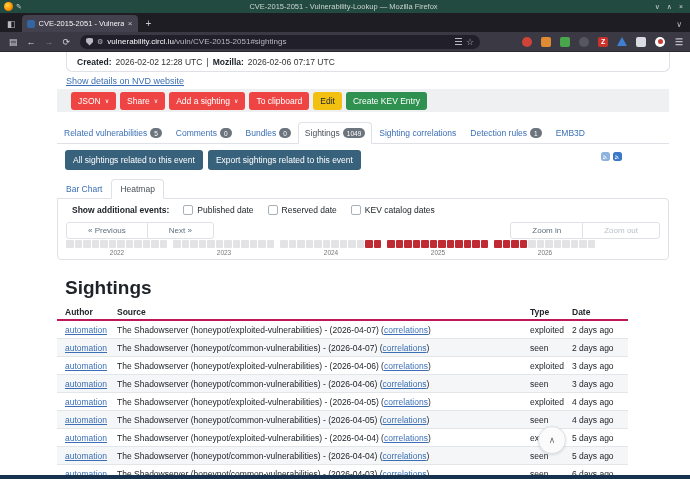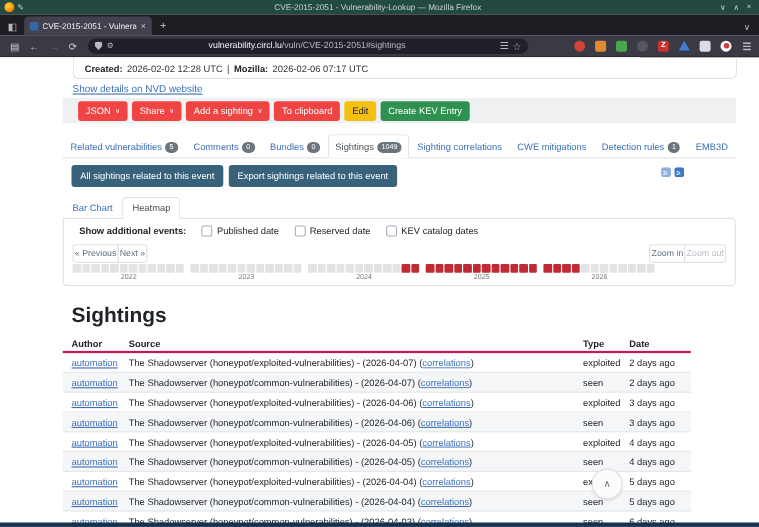--- a/index.html
+++ b/index.html
@@ -30,21 +30,21 @@
 
   .navbar{position:absolute;left:0;top:32px;width:690px;height:20px;background:#3b3a44;
     display:flex;align-items:center;border-bottom:1px solid #2a2931;box-sizing:border-box;}
   .nav-btn{color:#d3d3da;font-size:9px;margin-left:9px;}
   .nav-btn.dim{color:#77767e;}
   .urlbar{margin-left:10px;width:400px;height:14px;background:#211f29;border-radius:7px;
     display:flex;align-items:center;padding:0 6px;box-sizing:border-box;gap:4px;}
   .shield-icon{width:7px;height:8px;background:#b9b9c2;
     clip-path:polygon(50% 0,100% 15%,100% 55%,50% 100%,0 55%,0 15%);flex:0 0 auto;}
   .perm-icon{color:#b9b9c2;font-size:7px;flex:0 0 auto;}
-  .url{flex:1;font-size:8px;color:#b7b7bf;white-space:nowrap;overflow:hidden;text-align:center;}
+  .url{flex:1;font-size:8px;color:#b7b7bf;white-space:nowrap;overflow:hidden;}
   .url .domain{color:#f6f6f9;}
   .reader-icon{width:7px;height:7px;flex:0 0 auto;
     background:repeating-linear-gradient(#b9b9c2 0 1px,transparent 1px 3px);}
   .star{color:#b9b9c2;font-size:9px;flex:0 0 auto;}
   .extensions{display:flex;align-items:center;gap:9px;margin-left:42px;}
   .ext{width:10px;height:10px;border-radius:2px;display:flex;align-items:center;
     justify-content:center;font-size:7px;font-weight:bold;}
   .ext-tri{width:0;height:0;border-left:5px solid transparent;border-right:5px solid transparent;
     border-bottom:9px solid #3f7fd1;}
   .ext-dot-inner{width:5px;height:5px;border-radius:50%;}
@@ -87,21 +87,21 @@
     border-radius:4px 4px 0 0;margin-bottom:-1px;z-index:2;}
   .ctab.active{background:#fff;border-color:#dee2e6 #dee2e6 #fff;color:#495057;}
   .chart-card{top:146px;height:62px;border:1px solid #dee2e6;border-radius:0 4px 4px 4px;
     background:#fff;}
   .events-row{position:absolute;left:14px;top:6px;display:flex;align-items:center;gap:14px;
     font-size:8.5px;color:#212529;}
   .events-row b{font-weight:bold;}
   .check{display:flex;align-items:center;gap:4px;}
   .cb{width:8px;height:8px;border:1px solid #a8b0b8;border-radius:2px;background:#fff;display:inline-block;}
   .pager{position:absolute;left:8px;top:23px;display:flex;}
-  .pg{border:1px solid #dee2e6;padding:3px 1px;font-size:8px;color:#5f6f7e;background:#fff;
+  .pg{border:1px solid #dee2e6;padding:3px 21px;font-size:8px;color:#5f6f7e;background:#fff;
     margin-left:-1px;}
   .pg:first-child{border-radius:3px 0 0 3px;margin-left:0;}
   .pg:last-child{border-radius:0 3px 3px 0;}
   .zoomer{position:absolute;right:8px;top:23px;display:flex;}
   .pg.dim{color:#b9c0c7;}
   .heatmap{position:absolute;left:8px;top:41px;display:flex;}
   .hm-group{margin-right:5px;}
   .hm-cells{display:flex;}
   .hm-cell{width:7.5px;height:7.5px;margin-right:1px;background:#e3e3e5;border-radius:1px;}
   .hm-cell.red{background:#c02a33;}
@@ -203,21 +203,20 @@
         <span class="btn btn-warning">Edit</span>
         <span class="btn btn-success">Create KEV Entry</span>
       </div>
 
     <div class="blk tabs-row" id="page-tabs">
         <span class="ptab">Related vulnerabilities<span class="badge">5</span></span>
         <span class="ptab">Comments<span class="badge">0</span></span>
         <span class="ptab">Bundles<span class="badge">0</span></span>
         <span class="ptab active">Sightings<span class="badge">1049</span></span>
         <span class="ptab">Sighting correlations</span>
-        <span class="ptab">CWE mitigations</span>
         <span class="ptab">Detection rules<span class="badge">1</span></span>
         <span class="ptab">EMB3D</span>
       </div>
 
     <div class="blk sight-btns" id="sight-buttons">
       <span class="rss-wrap">
         <svg class="rss" viewBox="0 0 10 10">
             <rect width="10" height="10" rx="2" fill="#8fb3dd"></rect>
             <circle cx="3.2" cy="7" r="1" fill="#fff"></circle>
             <path d="M2.5 4.2a3.3 3.3 0 0 1 3.3 3.3" stroke="#fff" stroke-width="1" fill="none"></path>

